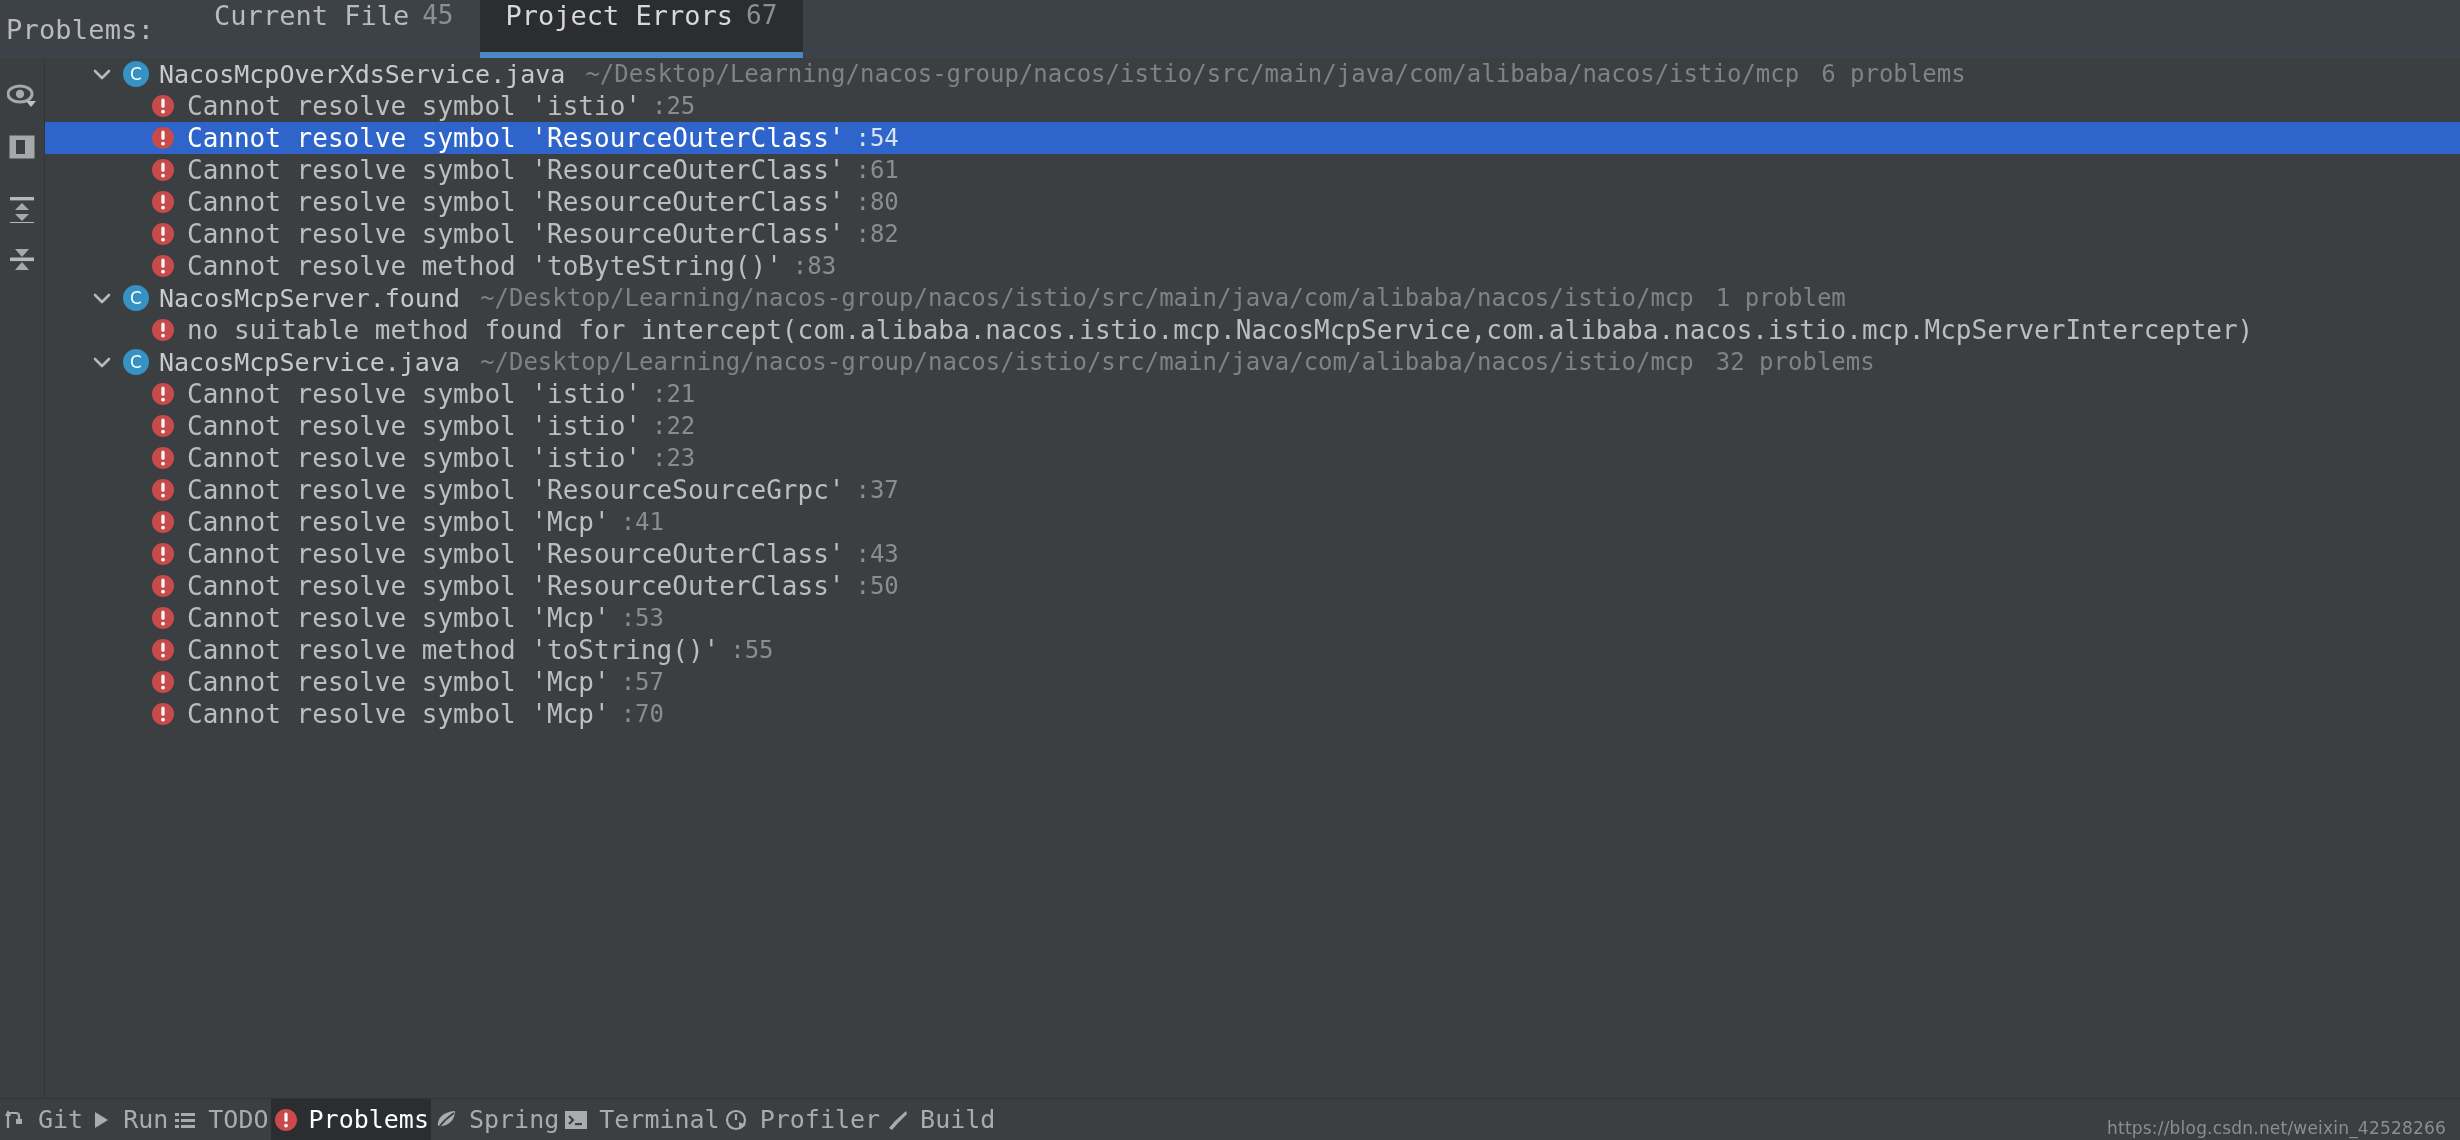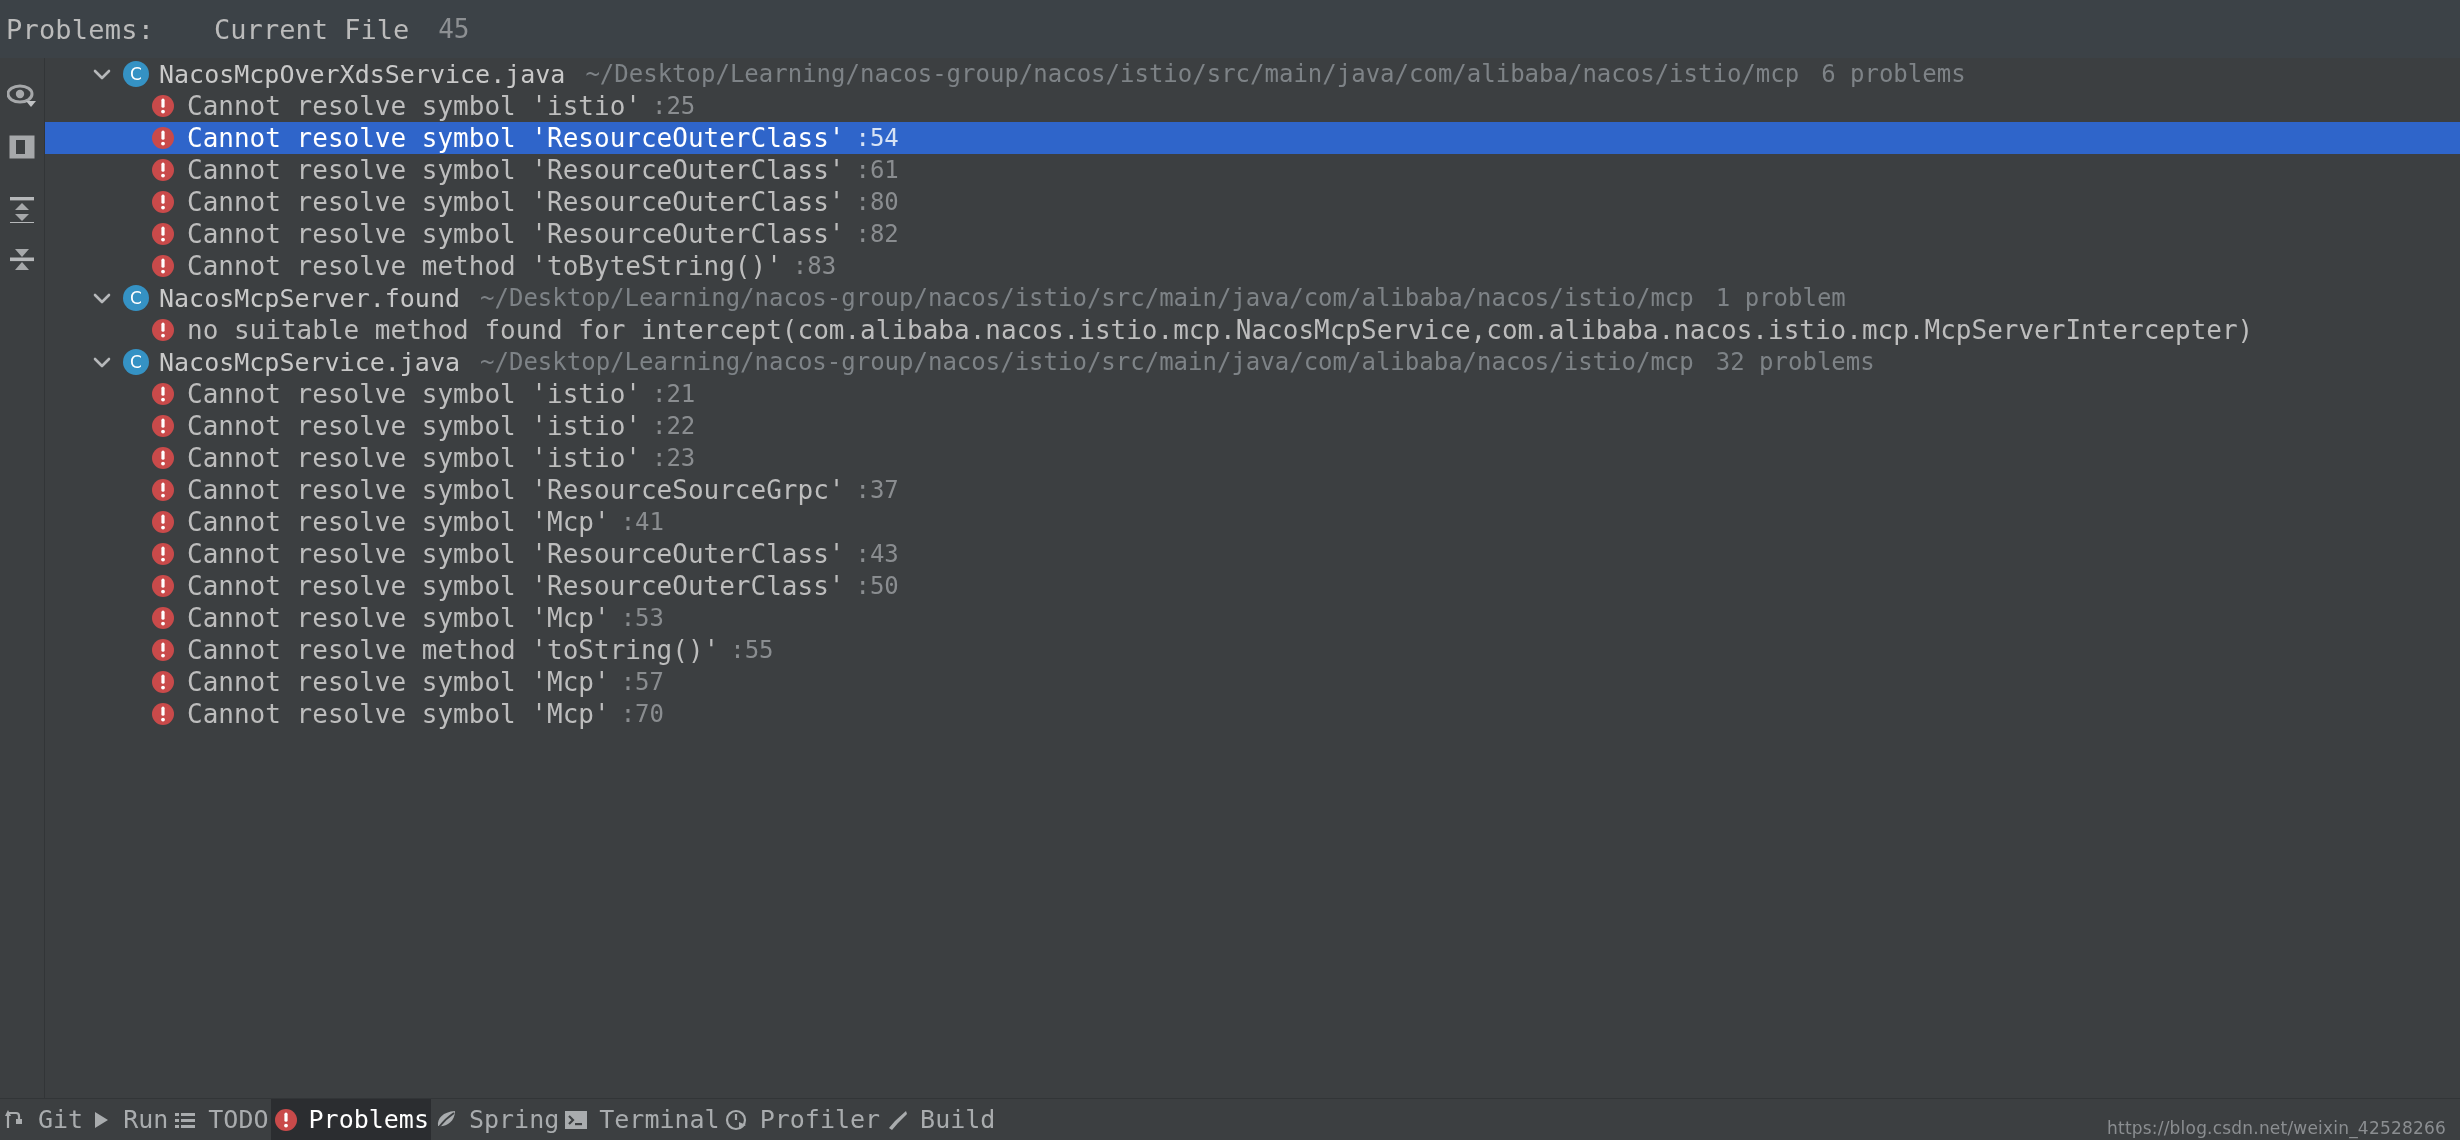--- a/index.html
+++ b/index.html
@@ -33,27 +33,25 @@
     display: flex;
     align-items: center;
     padding: 0 34px 0 6px;
     color: #bbbbbb;
     font-size: 27px;
     letter-spacing: 0.2px;
     white-space: nowrap;
   }
   .tab {
     display: flex;
-    align-items: center;
     padding: 0 26px;
     color: #bbbbbb;
     font-size: 27px;
     white-space: nowrap;
     position: relative;
-    gap: 16px;
   }
   .tab .cnt {
     color: #8d9093;
     margin-left: 13px;
     font-size: 26px;
   }
   .tab.active {
     background: #2b2d30;
     color: #d8d8d8;
   }
@@ -222,20 +220,25 @@
 <body>
 
 <div id="app">
 
   <div class="tabbar">
     <div class="tabbar-title">Problems:</div>
     <div class="tab">
       <span>Current File</span>
       <span class="cnt">45</span>
     </div>
+    <div class="tab active">
+      <span>Project Errors</span>
+      <span class="cnt">67</span>
+      <span class="tab-underline"></span>
+    </div>
   </div>
 
   <div class="body">
 
     <div class="rail">
       <div class="rail-btn">
         <svg width="30" height="26" viewBox="0 0 30 26">
           <ellipse cx="13" cy="10" rx="12" ry="8" fill="none" stroke="#a6a8aa" stroke-width="3"></ellipse>
           <circle cx="13" cy="10" r="4.2" fill="#a6a8aa"></circle>
           <path d="M19 17 L29 17 L24 23 Z" fill="#c0c2c4"></path>

